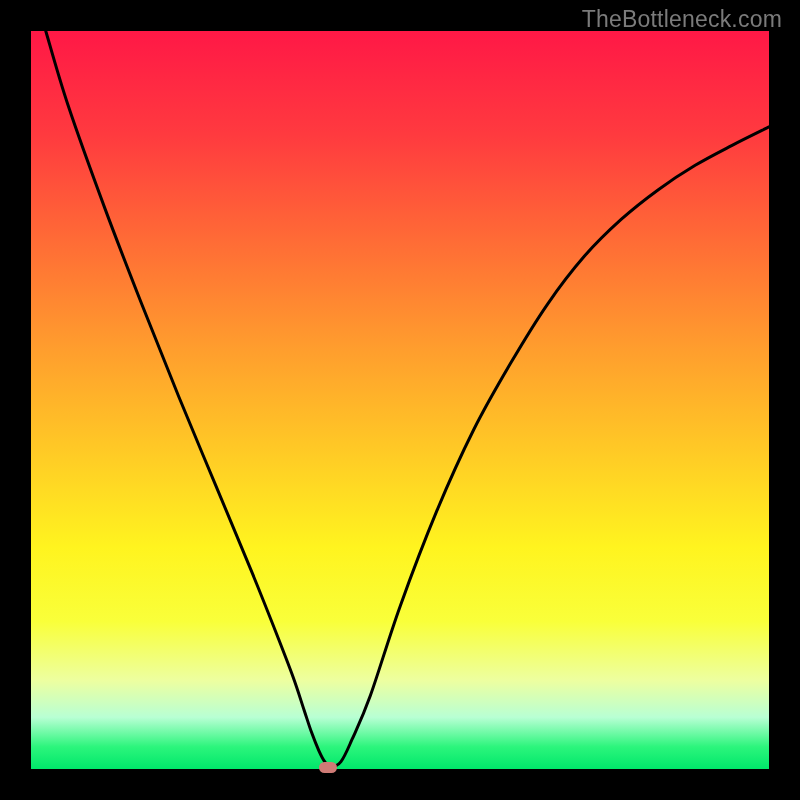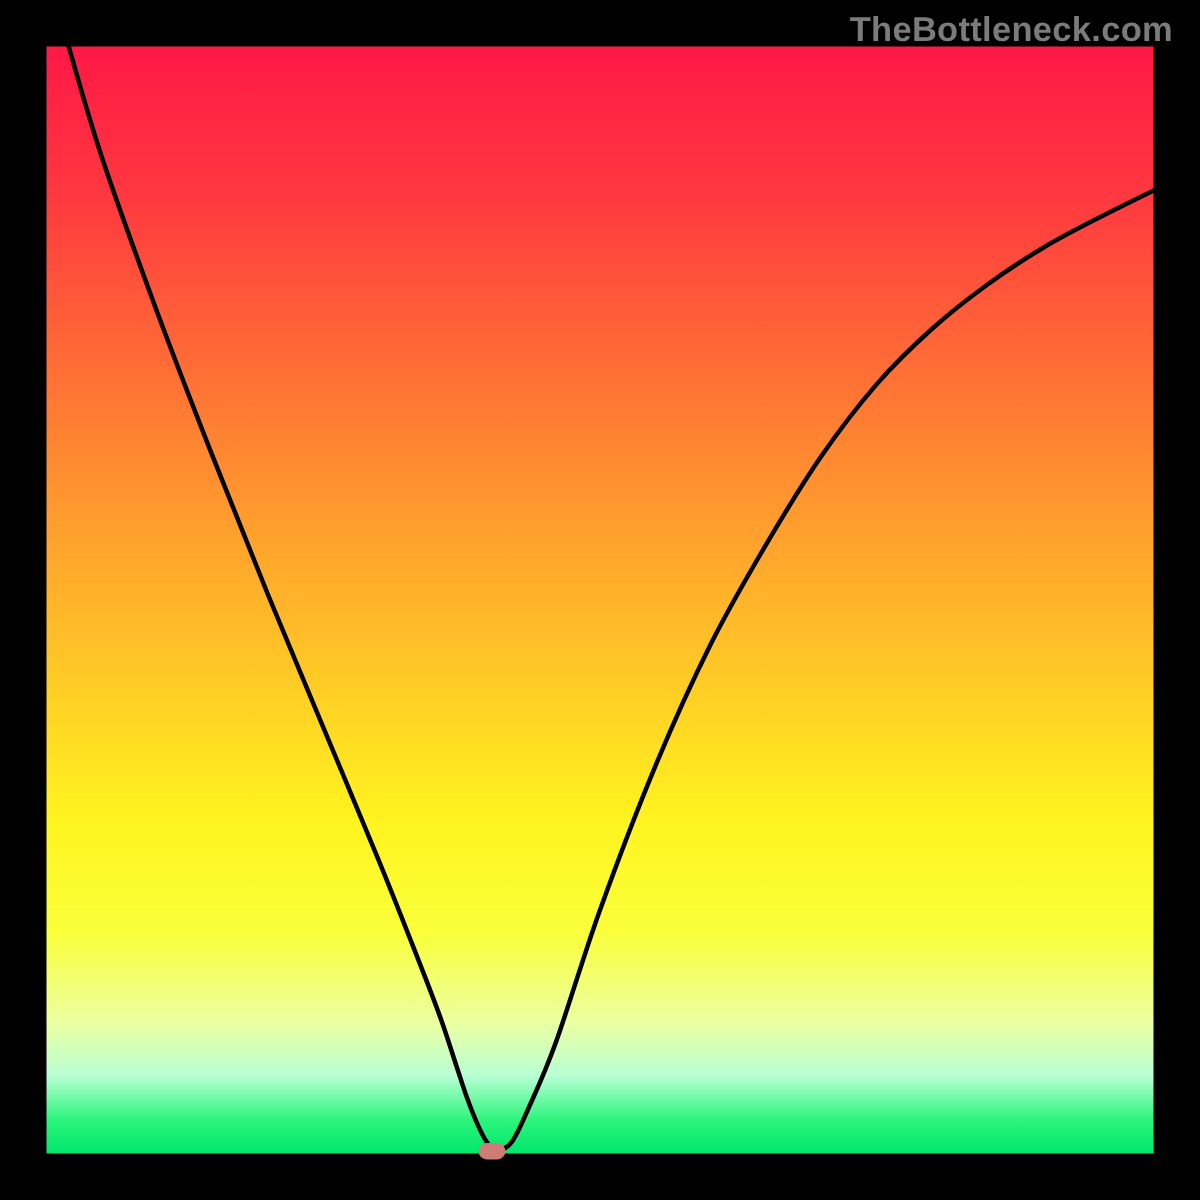--- a/index.html
+++ b/index.html
@@ -39,21 +39,21 @@
       #2cf57c 97%,
       #00e76a 100%
     );
   }
   .watermark {
     position: absolute;
     top: 6px;
     right: 18px;
     color: #7b7b7b;
     font-size: 23px;
-    font-weight: 700;
+    font-weight: 400;
     letter-spacing: 0.2px;
   }
   .marker {
     position: absolute;
     width: 18px;
     height: 11px;
     background: #cf7b76;
     border-radius: 6px;
   }
   svg.curve {

